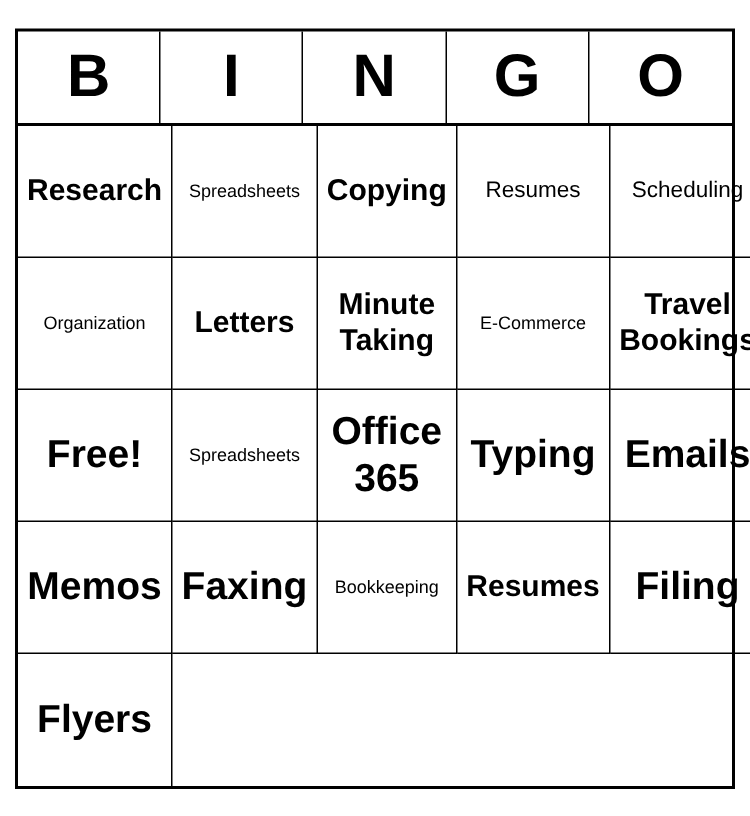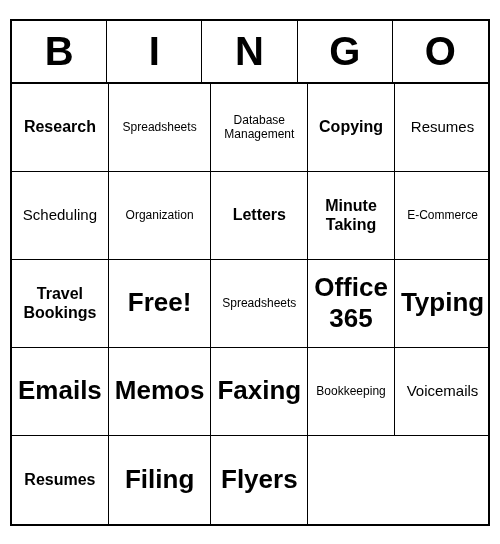--- a/index.html
+++ b/index.html
@@ -50,21 +50,21 @@
       border-right: none;
     }
     .bingo-cell:nth-child(n+21) {
       border-bottom: none;
     }
     .size-xl {
       font-size: 26px;
       font-weight: bold;
     }
     .size-lg {
-      font-size: 16px;
+      font-size: 20px;
       font-weight: bold;
     }
     .size-md {
       font-size: 15px;
     }
     .size-sm {
       font-size: 12px;
     }
   </style>
 </head>
@@ -74,35 +74,33 @@
   <div class="bingo-header">
   <div class="bingo-header-cell">B</div>
       <div class="bingo-header-cell">I</div>
       <div class="bingo-header-cell">N</div>
       <div class="bingo-header-cell">G</div>
       <div class="bingo-header-cell">O</div>
     </div>
   <div class="bingo-grid">
   <div class="bingo-cell size-lg">Research</div>
       <div class="bingo-cell size-sm">Spreadsheets</div>
-      <div class="bingo-cell size-sm">Database Management</div>
       <div class="bingo-cell size-lg">Copying</div>
       <div class="bingo-cell size-md">Resumes</div>
       <div class="bingo-cell size-md">Scheduling</div>
       <div class="bingo-cell size-sm">Organization</div>
       <div class="bingo-cell size-lg">Letters</div>
       <div class="bingo-cell size-lg">Minute Taking</div>
       <div class="bingo-cell size-sm">E-Commerce</div>
       <div class="bingo-cell size-lg">Travel Bookings</div>
       <div class="bingo-cell size-xl">Free!</div>
       <div class="bingo-cell size-sm">Spreadsheets</div>
       <div class="bingo-cell size-xl">Office 365</div>
       <div class="bingo-cell size-xl">Typing</div>
       <div class="bingo-cell size-xl">Emails</div>
       <div class="bingo-cell size-xl">Memos</div>
       <div class="bingo-cell size-xl">Faxing</div>
       <div class="bingo-cell size-sm">Bookkeeping</div>
-      <div class="bingo-cell size-md">Voicemails</div>
       <div class="bingo-cell size-lg">Resumes</div>
       <div class="bingo-cell size-xl">Filing</div>
       <div class="bingo-cell size-xl">Flyers</div>
     </div>
 </div>
 
 </body></html>

